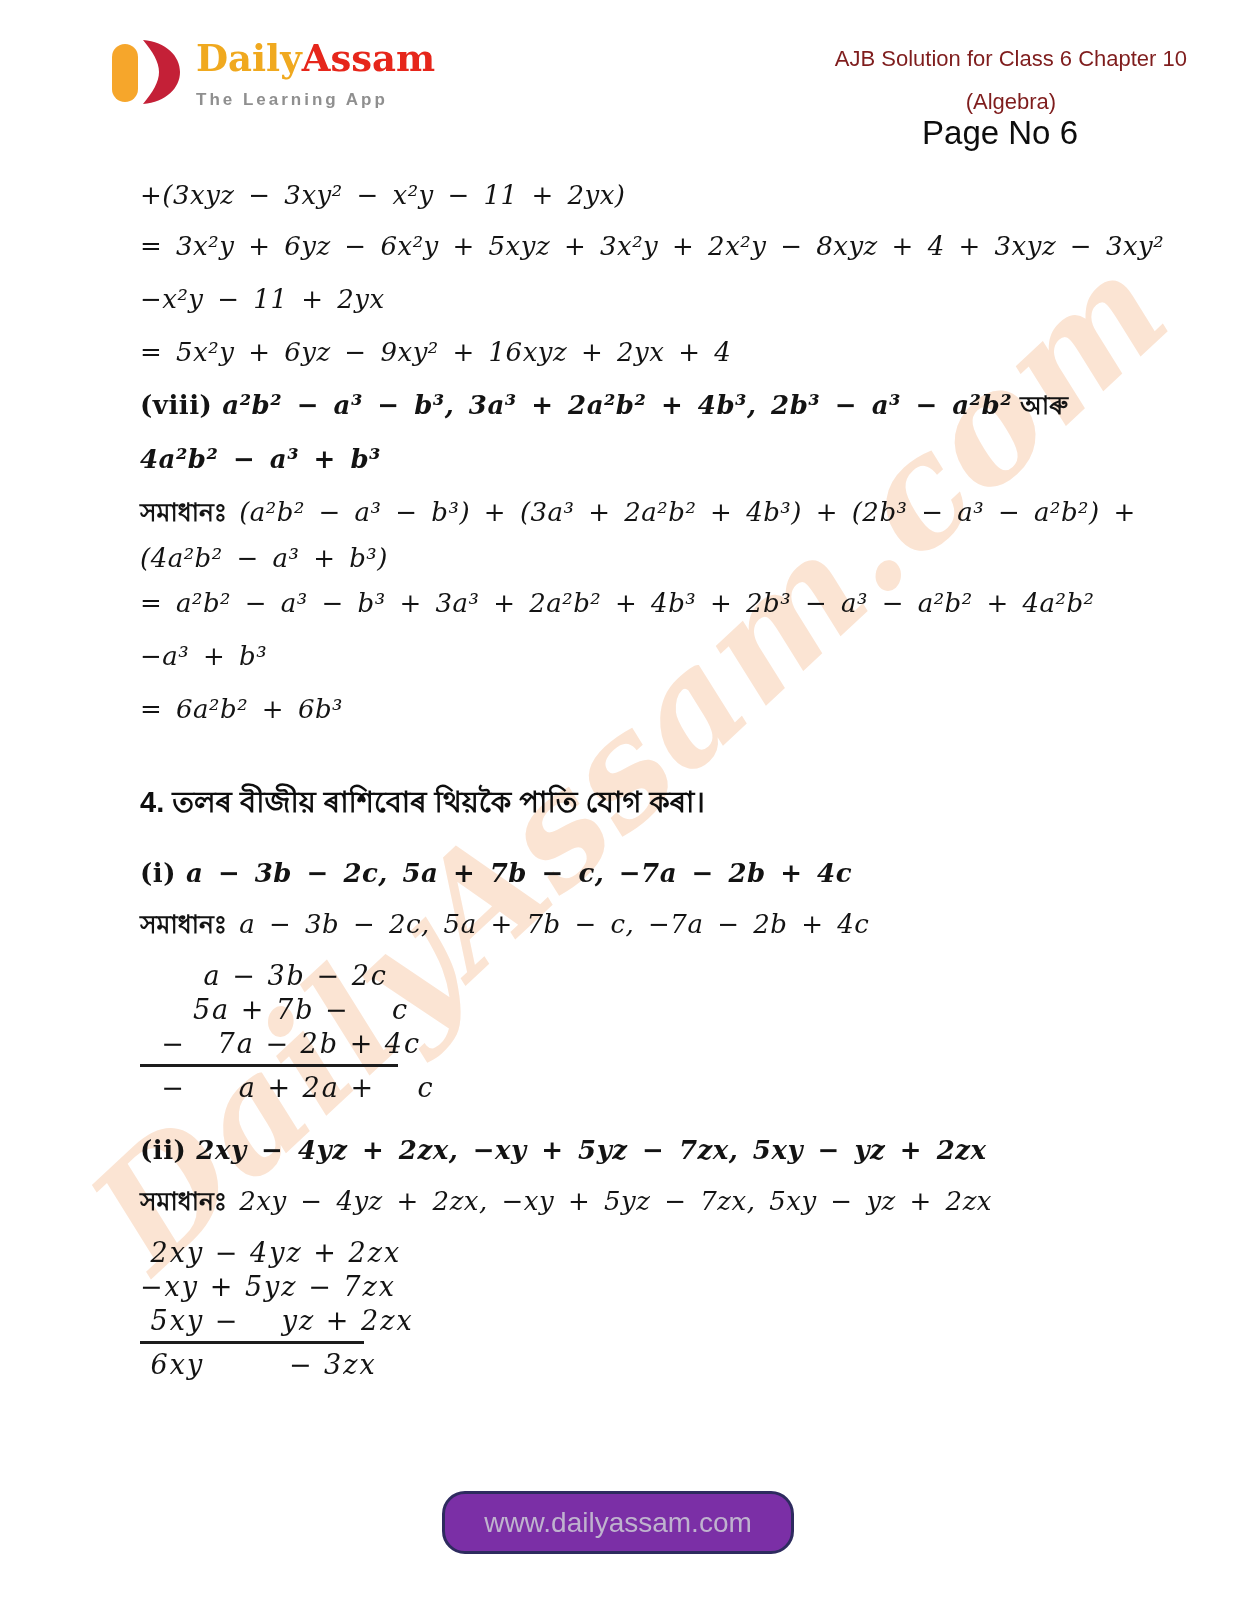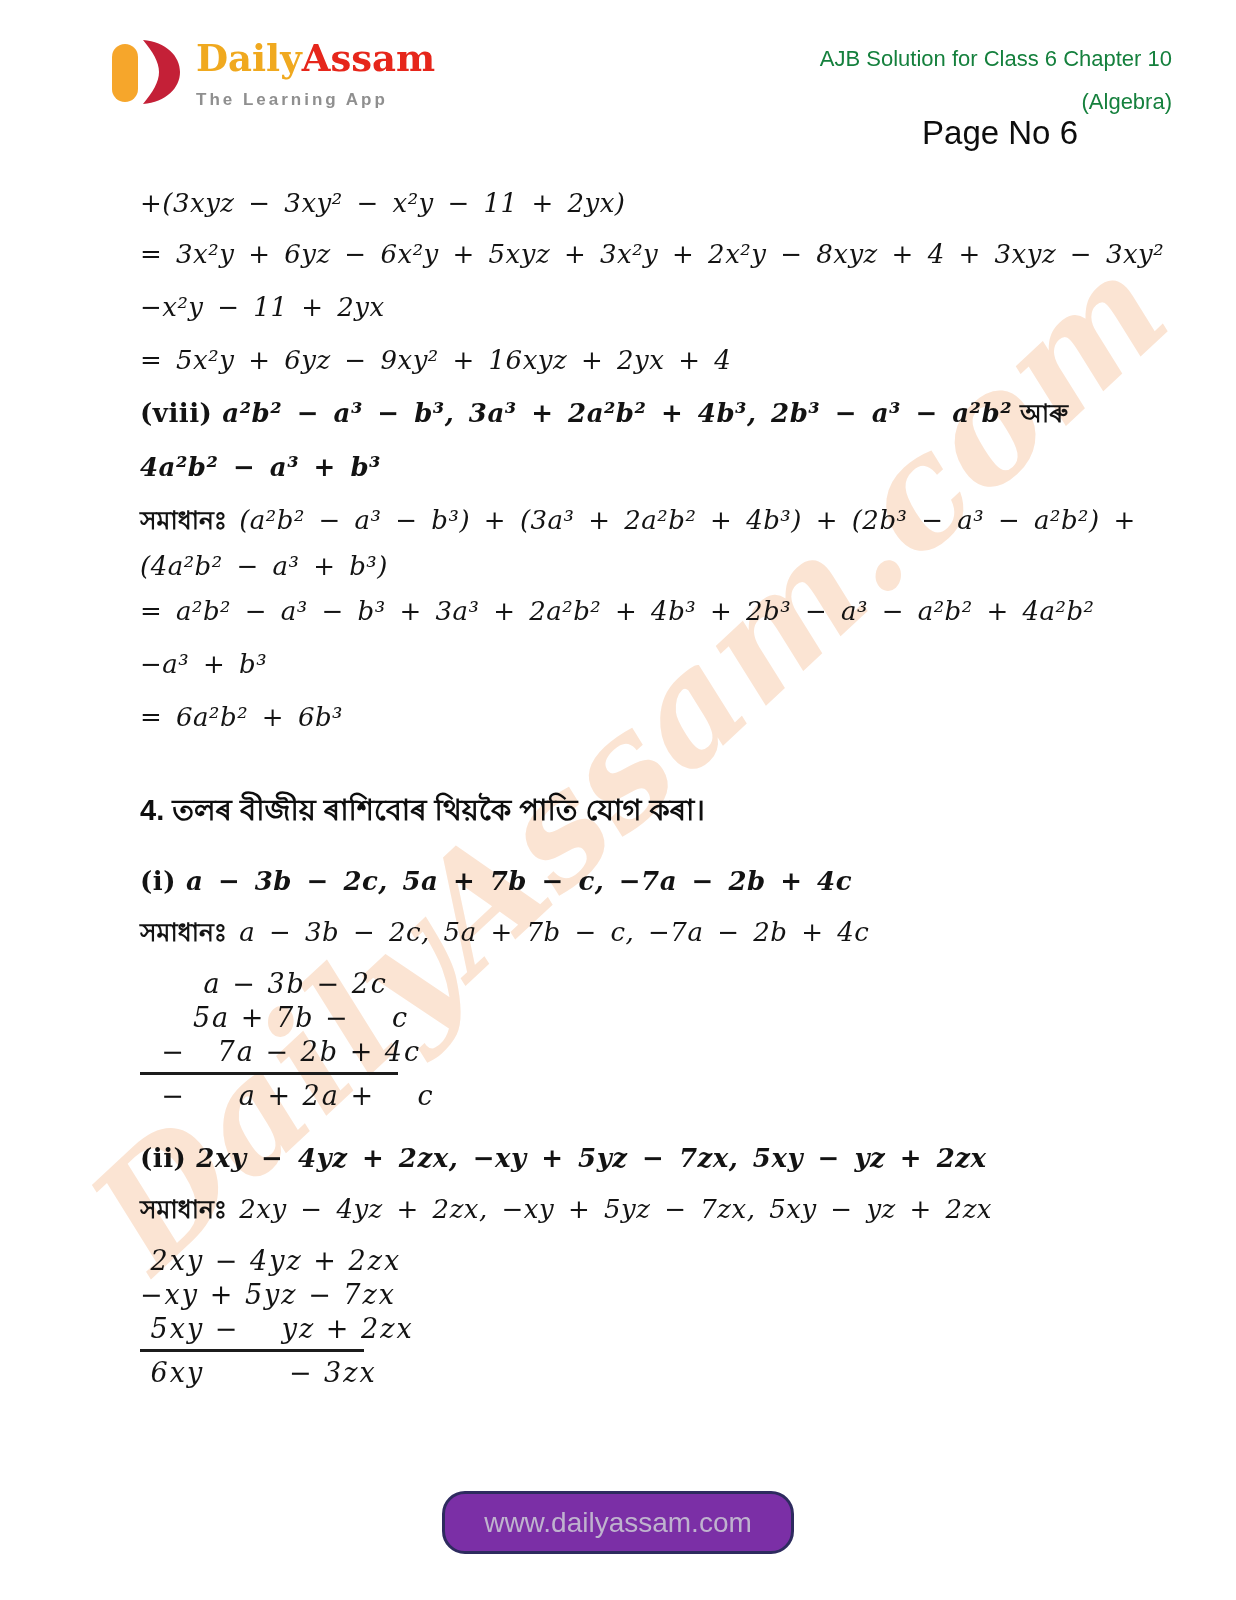--- a/index.html
+++ b/index.html
@@ -18,26 +18,26 @@
     white-space:nowrap; z-index:0; user-select:none;
   }
   
   .logo { position:absolute; left:112px; top:36px; display:flex; align-items:center; z-index:2; }
   .logo-mark { width:78px; height:68px; margin-right:6px; }
   .brand-line { font-family:"DejaVu Serif", serif; font-weight:700; font-size:37px; line-height:40px; margin-top:2px; }
   .brand-daily { color:var(--brand_daily,#F0A91F); }
   .brand-assam { color:var(--brand_assam,#E6261B); }
   .tagline { font-family:"Liberation Sans", sans-serif; font-weight:700; font-size:17px;
              letter-spacing:3px; color:var(--tagline_gray,#8F8F8F); margin-top:12px; }
-  .doc-meta { position:absolute; right:64px; top:46px; text-align:right; z-index:2;
-              font-size:22px; font-weight:500; color:#15803d; }
+  .doc-meta { position:absolute; right:49px; top:46px; text-align:center; z-index:2;
+              font-size:22px; font-weight:500; color:#7f1d1d; }
   .doc-subtitle { margin-top:17px; }
   .page-no { position:absolute; top:114px; right:158px; font-size:33px; color:#0d0d0d; z-index:2; }
   
-  .content { position:absolute; left:140px; top:186px; width:1000px; z-index:1; }
+  .content { position:absolute; left:140px; top:178px; width:1000px; z-index:1; }
   .math {
     font-family:"DejaVu Serif", serif; font-style:italic; font-size:26px;
     color:#131313; letter-spacing:0.5px; word-spacing:5px;
     line-height:34px; margin-bottom:17px; white-space:nowrap;
   }
   .math.tall { margin-bottom:19px; }
   .math.close { margin-bottom:11px; }
   .bold { font-weight:700; }
   .upright { font-style:normal; font-weight:700; margin-right:10px; }
   .bn-label { font-style:normal; font-weight:700; font-family:"DejaVu Sans", sans-serif;

